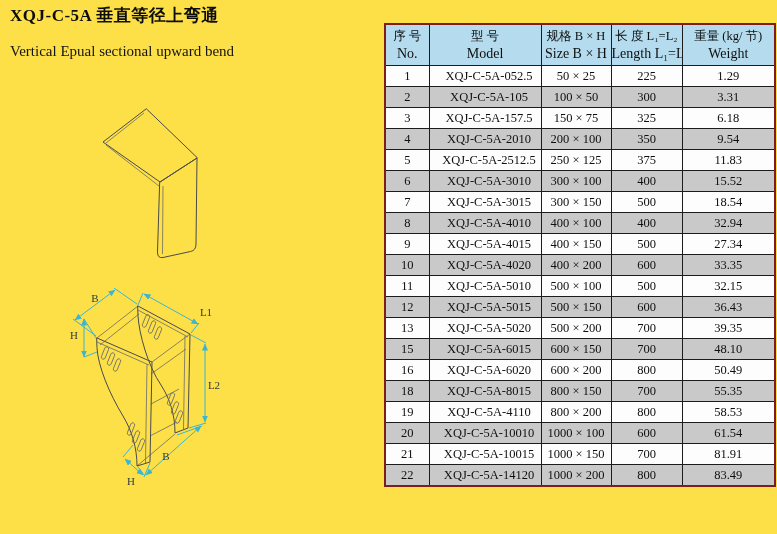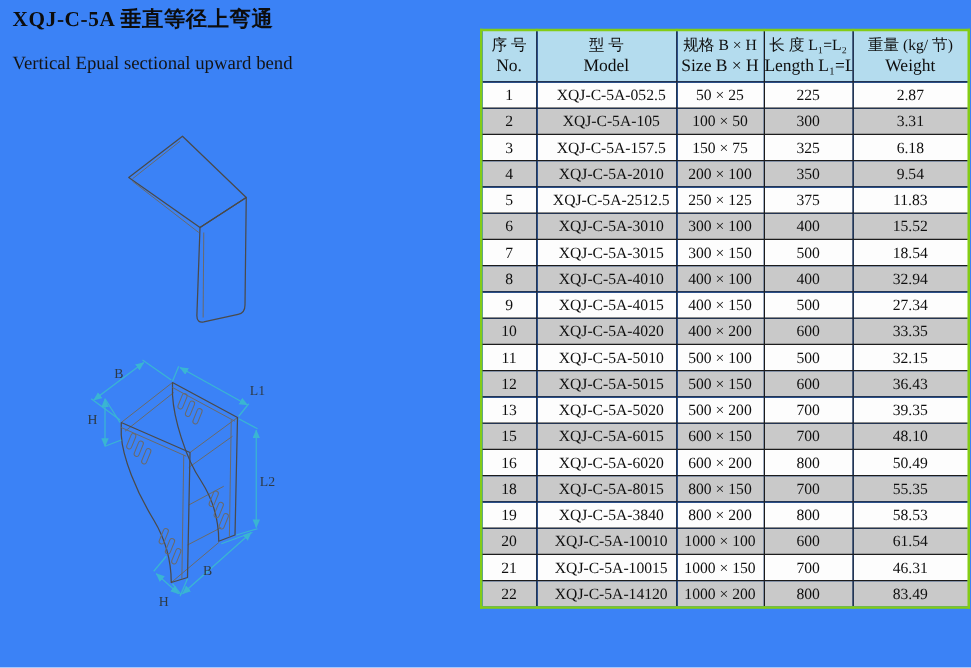--- a/index.html
+++ b/index.html
@@ -1,34 +1,34 @@
 <!DOCTYPE html>
 <html><head>
 <meta charset="utf-8">
 <style>
   html,body{margin:0;padding:0;background:#fff;}
   .page{
-    position:relative;width:777px;height:534px;background:#3b82f6;overflow:hidden;
+    position:relative;width:777px;height:534px;background:#fde047;overflow:hidden;
     font-family:"Liberation Serif","DejaVu Serif",serif;color:#111;
   }
   .titleblock{position:absolute;left:10px;top:4px;}
   .title-cn{font-size:17px;font-weight:bold;letter-spacing:.5px;color:#0d0d0d;}
   .title-en{font-size:15px;margin-top:16px;color:#141414;}
 
   .sketch-top{position:absolute;left:85px;top:95px;}
   .sketch-dim{position:absolute;left:40px;top:278px;}
   .draw{stroke:#4a4a4a;fill:none;stroke-width:1;stroke-linejoin:round;stroke-linecap:round;}
   .draw-thin{stroke:#6a6a6a;fill:none;stroke-width:.8;}
   .dim{stroke:#3ab5d2;fill:none;stroke-width:1;}
   .dimtext{font-family:"Liberation Serif","DejaVu Serif",serif;font-size:11px;fill:#2e3a45;}
 
   .spec{
     position:absolute;left:384px;top:23px;width:390px;
     border-collapse:collapse;table-layout:fixed;
-    border:2px solid #84cc16;
+    border:2px solid #7f1d1d;
   }
   .spec th,.spec td{
     border:1px solid #1c1c1c;padding:0;text-align:center;
     font-weight:normal;color:#0f0f0f;overflow:hidden;white-space:nowrap;
   }
   .spec thead th{background:#b4dcee;height:40px;vertical-align:middle;}
   .hdr-cn{font-size:12.5px;line-height:1.45;}
   .hdr-en{font-size:14px;line-height:1.3;}
   .spec tbody td{height:20px;font-size:12.5px;background:#fdfdfd;}
   .spec tbody tr:nth-child(even) td{background:#c9c9c9;}
@@ -164,21 +164,21 @@
           <div class="hdr-en">Weight</div>
         </th>
       </tr>
     </thead>
     <tbody>
         <tr>
           <td class="c-no">1</td>
           <td class="c-model">XQJ-C-5A-052.5</td>
           <td class="c-size">50 × 25</td>
           <td class="c-length">225</td>
-          <td class="c-weight">2.87</td>
+          <td class="c-weight">1.29</td>
         </tr>
         <tr>
           <td class="c-no">2</td>
           <td class="c-model">XQJ-C-5A-105</td>
           <td class="c-size">100 × 50</td>
           <td class="c-length">300</td>
           <td class="c-weight">3.31</td>
         </tr>
         <tr>
           <td class="c-no">3</td>
@@ -273,38 +273,38 @@
         </tr>
         <tr>
           <td class="c-no">18</td>
           <td class="c-model">XQJ-C-5A-8015</td>
           <td class="c-size">800 × 150</td>
           <td class="c-length">700</td>
           <td class="c-weight">55.35</td>
         </tr>
         <tr>
           <td class="c-no">19</td>
-          <td class="c-model">XQJ-C-5A-3840</td>
+          <td class="c-model">XQJ-C-5A-4110</td>
           <td class="c-size">800 × 200</td>
           <td class="c-length">800</td>
           <td class="c-weight">58.53</td>
         </tr>
         <tr>
           <td class="c-no">20</td>
           <td class="c-model">XQJ-C-5A-10010</td>
           <td class="c-size">1000 × 100</td>
           <td class="c-length">600</td>
           <td class="c-weight">61.54</td>
         </tr>
         <tr>
           <td class="c-no">21</td>
           <td class="c-model">XQJ-C-5A-10015</td>
           <td class="c-size">1000 × 150</td>
           <td class="c-length">700</td>
-          <td class="c-weight">46.31</td>
+          <td class="c-weight">81.91</td>
         </tr>
         <tr>
           <td class="c-no">22</td>
           <td class="c-model">XQJ-C-5A-14120</td>
           <td class="c-size">1000 × 200</td>
           <td class="c-length">800</td>
           <td class="c-weight">83.49</td>
         </tr>
       </tbody>
   </table>

